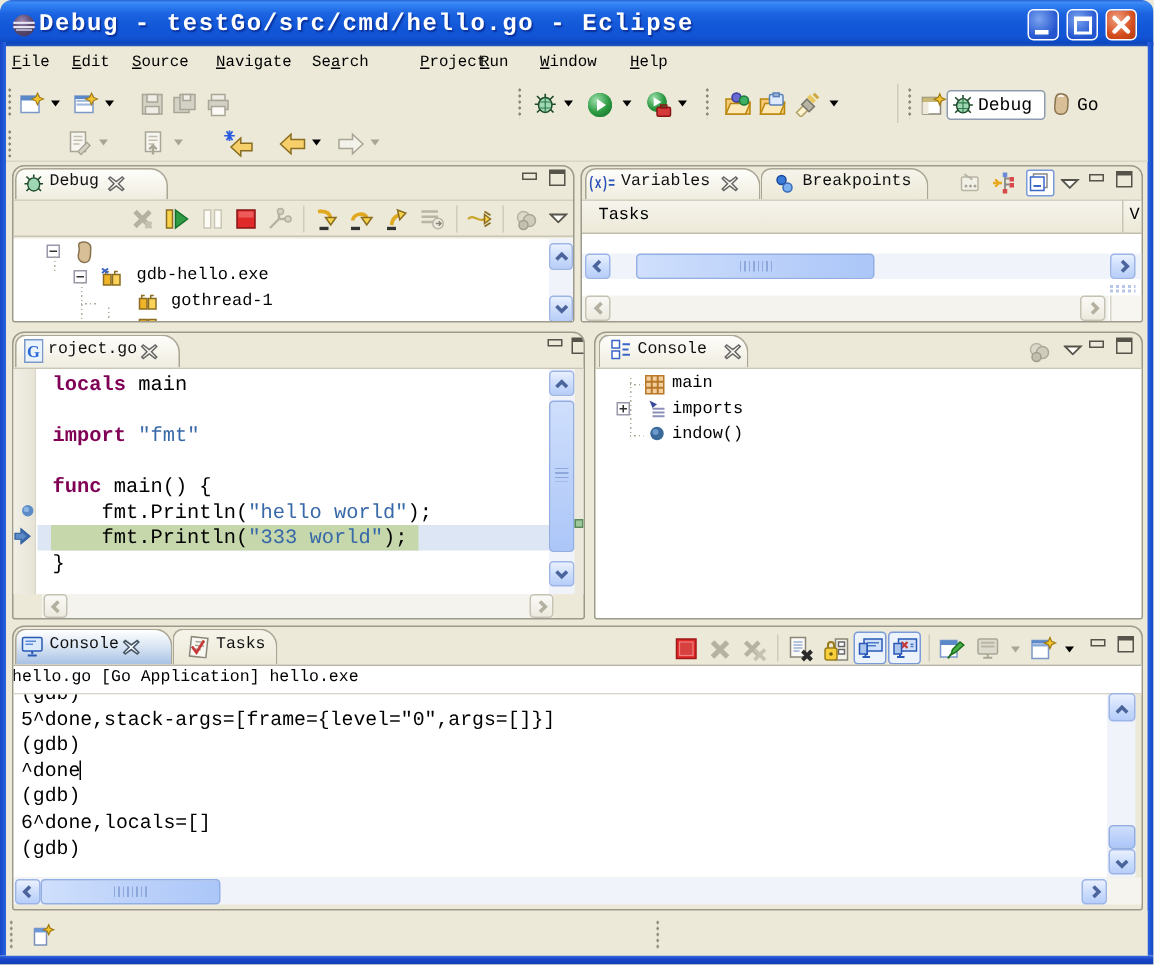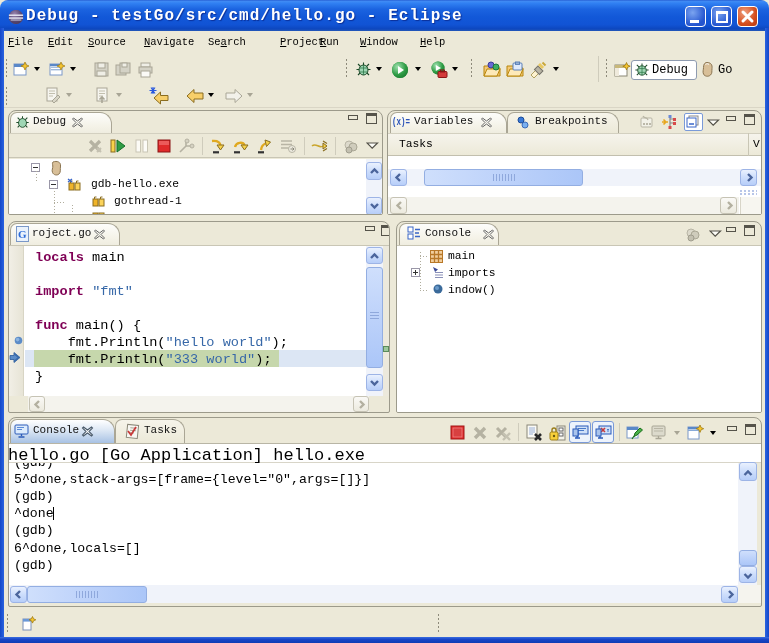--- a/index.html
+++ b/index.html
@@ -627,21 +627,21 @@
     <rect x="1" y="3" width="11" height="12" fill="#fff" stroke="#7b98c8"></rect>
     <rect x="1" y="3" width="11" height="2" fill="#5a88c8"></rect>
     <rect x="1" y="5.4" width="11" height="1.6" fill="#88aad8"></rect>
     <path d="M13 1 l1.1 2.6 2.6 1.1 -2.6 1.1 -1.1 2.6 -1.1-2.6 L9.2 4.7 l2.6-1.1z" fill="#f6c62e" stroke="#a07a10" stroke-width="0.8"></path>
   </svg>
   <div class="abs dd" style="left:701px;top:13px"></div>
   <div class="abs vmin" style="left:718px;top:8px"></div>
   <div class="abs vmax" style="left:736px;top:6px"></div>
 
   <div class="abs" style="left:0;top:25px;width:752px;height:20px;background:#fff;border-top:1px solid #b8b5a5;border-bottom:1px solid #d8d5c8"></div>
-  <div class="abs" style="left:-1px;top:28px;font-size:17px;white-space:pre;z-index:3">hello.go [Go Application] hello.exe</div>
+  <div class="abs" style="left:-1px;top:28px;font-size:11px;white-space:pre;z-index:3">hello.go [Go Application] hello.exe</div>
 
   <div class="abs" style="left:0;top:45px;width:729px;height:122px;background:#fff;overflow:hidden">
     <div class="abs" style="left:5px;top:-9.5px;font-size:13.2px;line-height:17.2px;white-space:pre">(gdb) 
 5^done,stack-args=[frame={level="0",args=[]}]
 (gdb) 
 ^done
 (gdb) 
 6^done,locals=[]
 (gdb) </div>
     <div class="abs" style="left:44px;top:44px;width:1px;height:13px;background:#000"></div>

